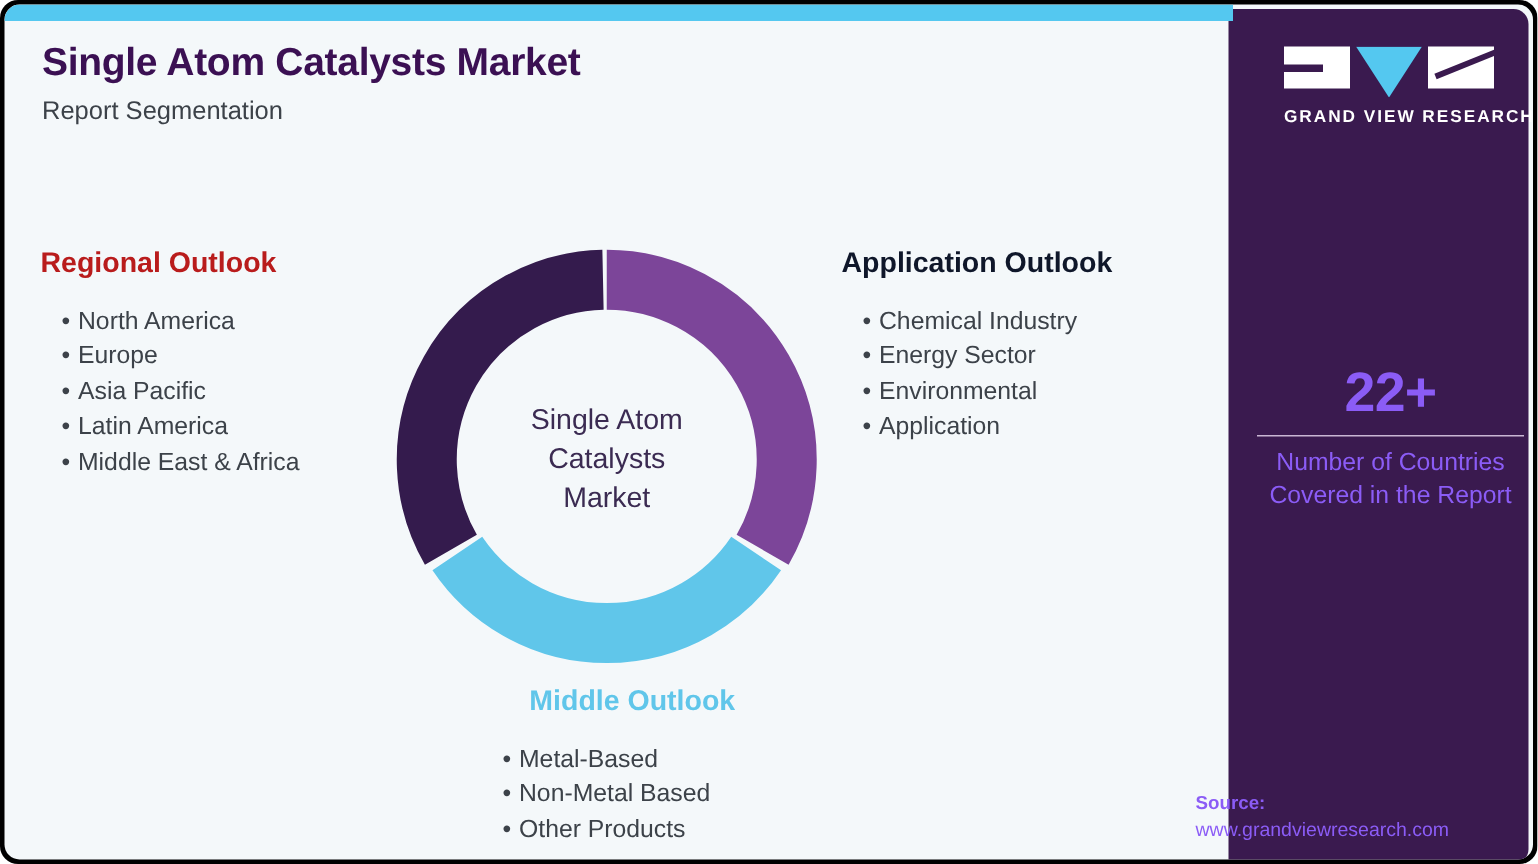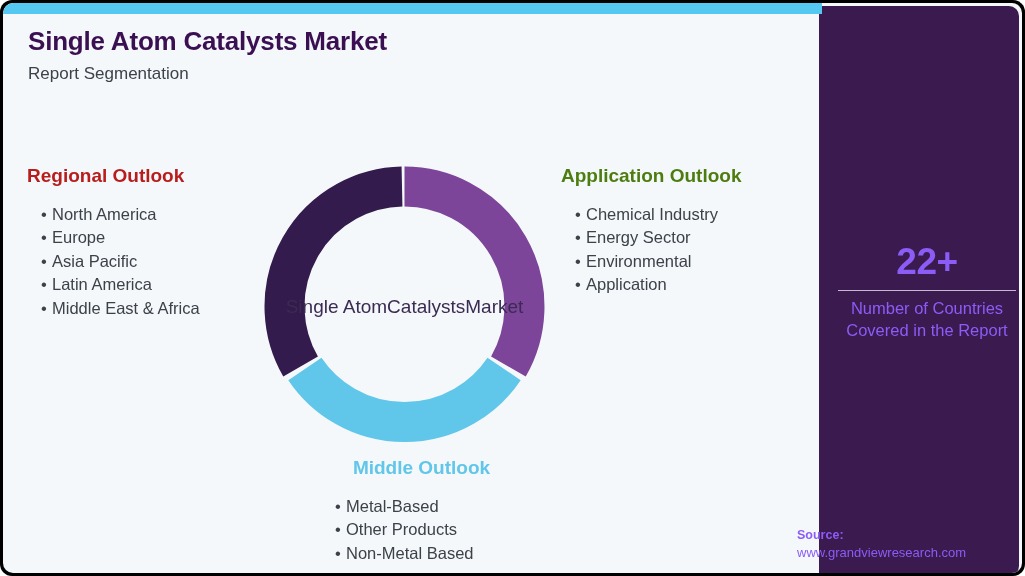--- a/index.html
+++ b/index.html
@@ -101,21 +101,21 @@
     left: 24px; top: 161px;
     width: 240px;
   }
   #regional-block .outlook-heading { color: #b91c1c; }
 
   #application-block {
     position: absolute;
     left: 558px; top: 161px;
     width: 250px;
   }
-  #application-block .outlook-heading { color: #4d7c0f; }
+  #application-block .outlook-heading { color: #0f172a; }
 
   #product-block {
     position: absolute;
     left: 300px; top: 453px;
     width: 240px;
     text-align: left;
   }
   #product-block .outlook-heading {
     color: #60c6ea;
     text-align: center;
@@ -127,21 +127,21 @@
   #donut-wrap {
     position: absolute;
     left: 261px; top: 163px;
     width: 281px; height: 281px;
   }
   #donut-center-label {
     position: absolute;
     left: 0; top: 0;
     width: 281px; height: 281px;
     display: flex;
-    flex-direction: row;
+    flex-direction: column;
     align-items: center;
     justify-content: center;
     font-size: 19px;
     color: #3b2b52;
     line-height: 26px;
     text-align: right;
     pointer-events: none;
   }
 
   
@@ -287,27 +287,35 @@
         <li>Energy Sector</li>
         <li>Environmental</li>
         <li>Application</li>
       </ul>
     </div>
 
     <div id="product-block">
       <div class="outlook-heading">Middle Outlook</div>
       <ul class="outlook-list">
         <li>Metal-Based</li>
+        <li>Non-Metal Based</li>
         <li>Other Products</li>
-        <li>Non-Metal Based</li>
       </ul>
     </div>
 
     <div id="side-panel"></div>
 
+    <div id="logo">
+      <div id="logo-marks">
+        <div class="logo-g"></div>
+        <div class="logo-v"></div>
+        <div class="logo-r"></div>
+      </div>
+      <div id="logo-text">GRAND VIEW RESEARCH</div>
+    </div>
 
     <div id="stat-block">
       <div id="stat-value">22+</div>
       <div id="stat-divider"></div>
       <div id="stat-caption">
         <div>Number of Countries</div>
         <div>Covered in the Report</div>
       </div>
     </div>
 

